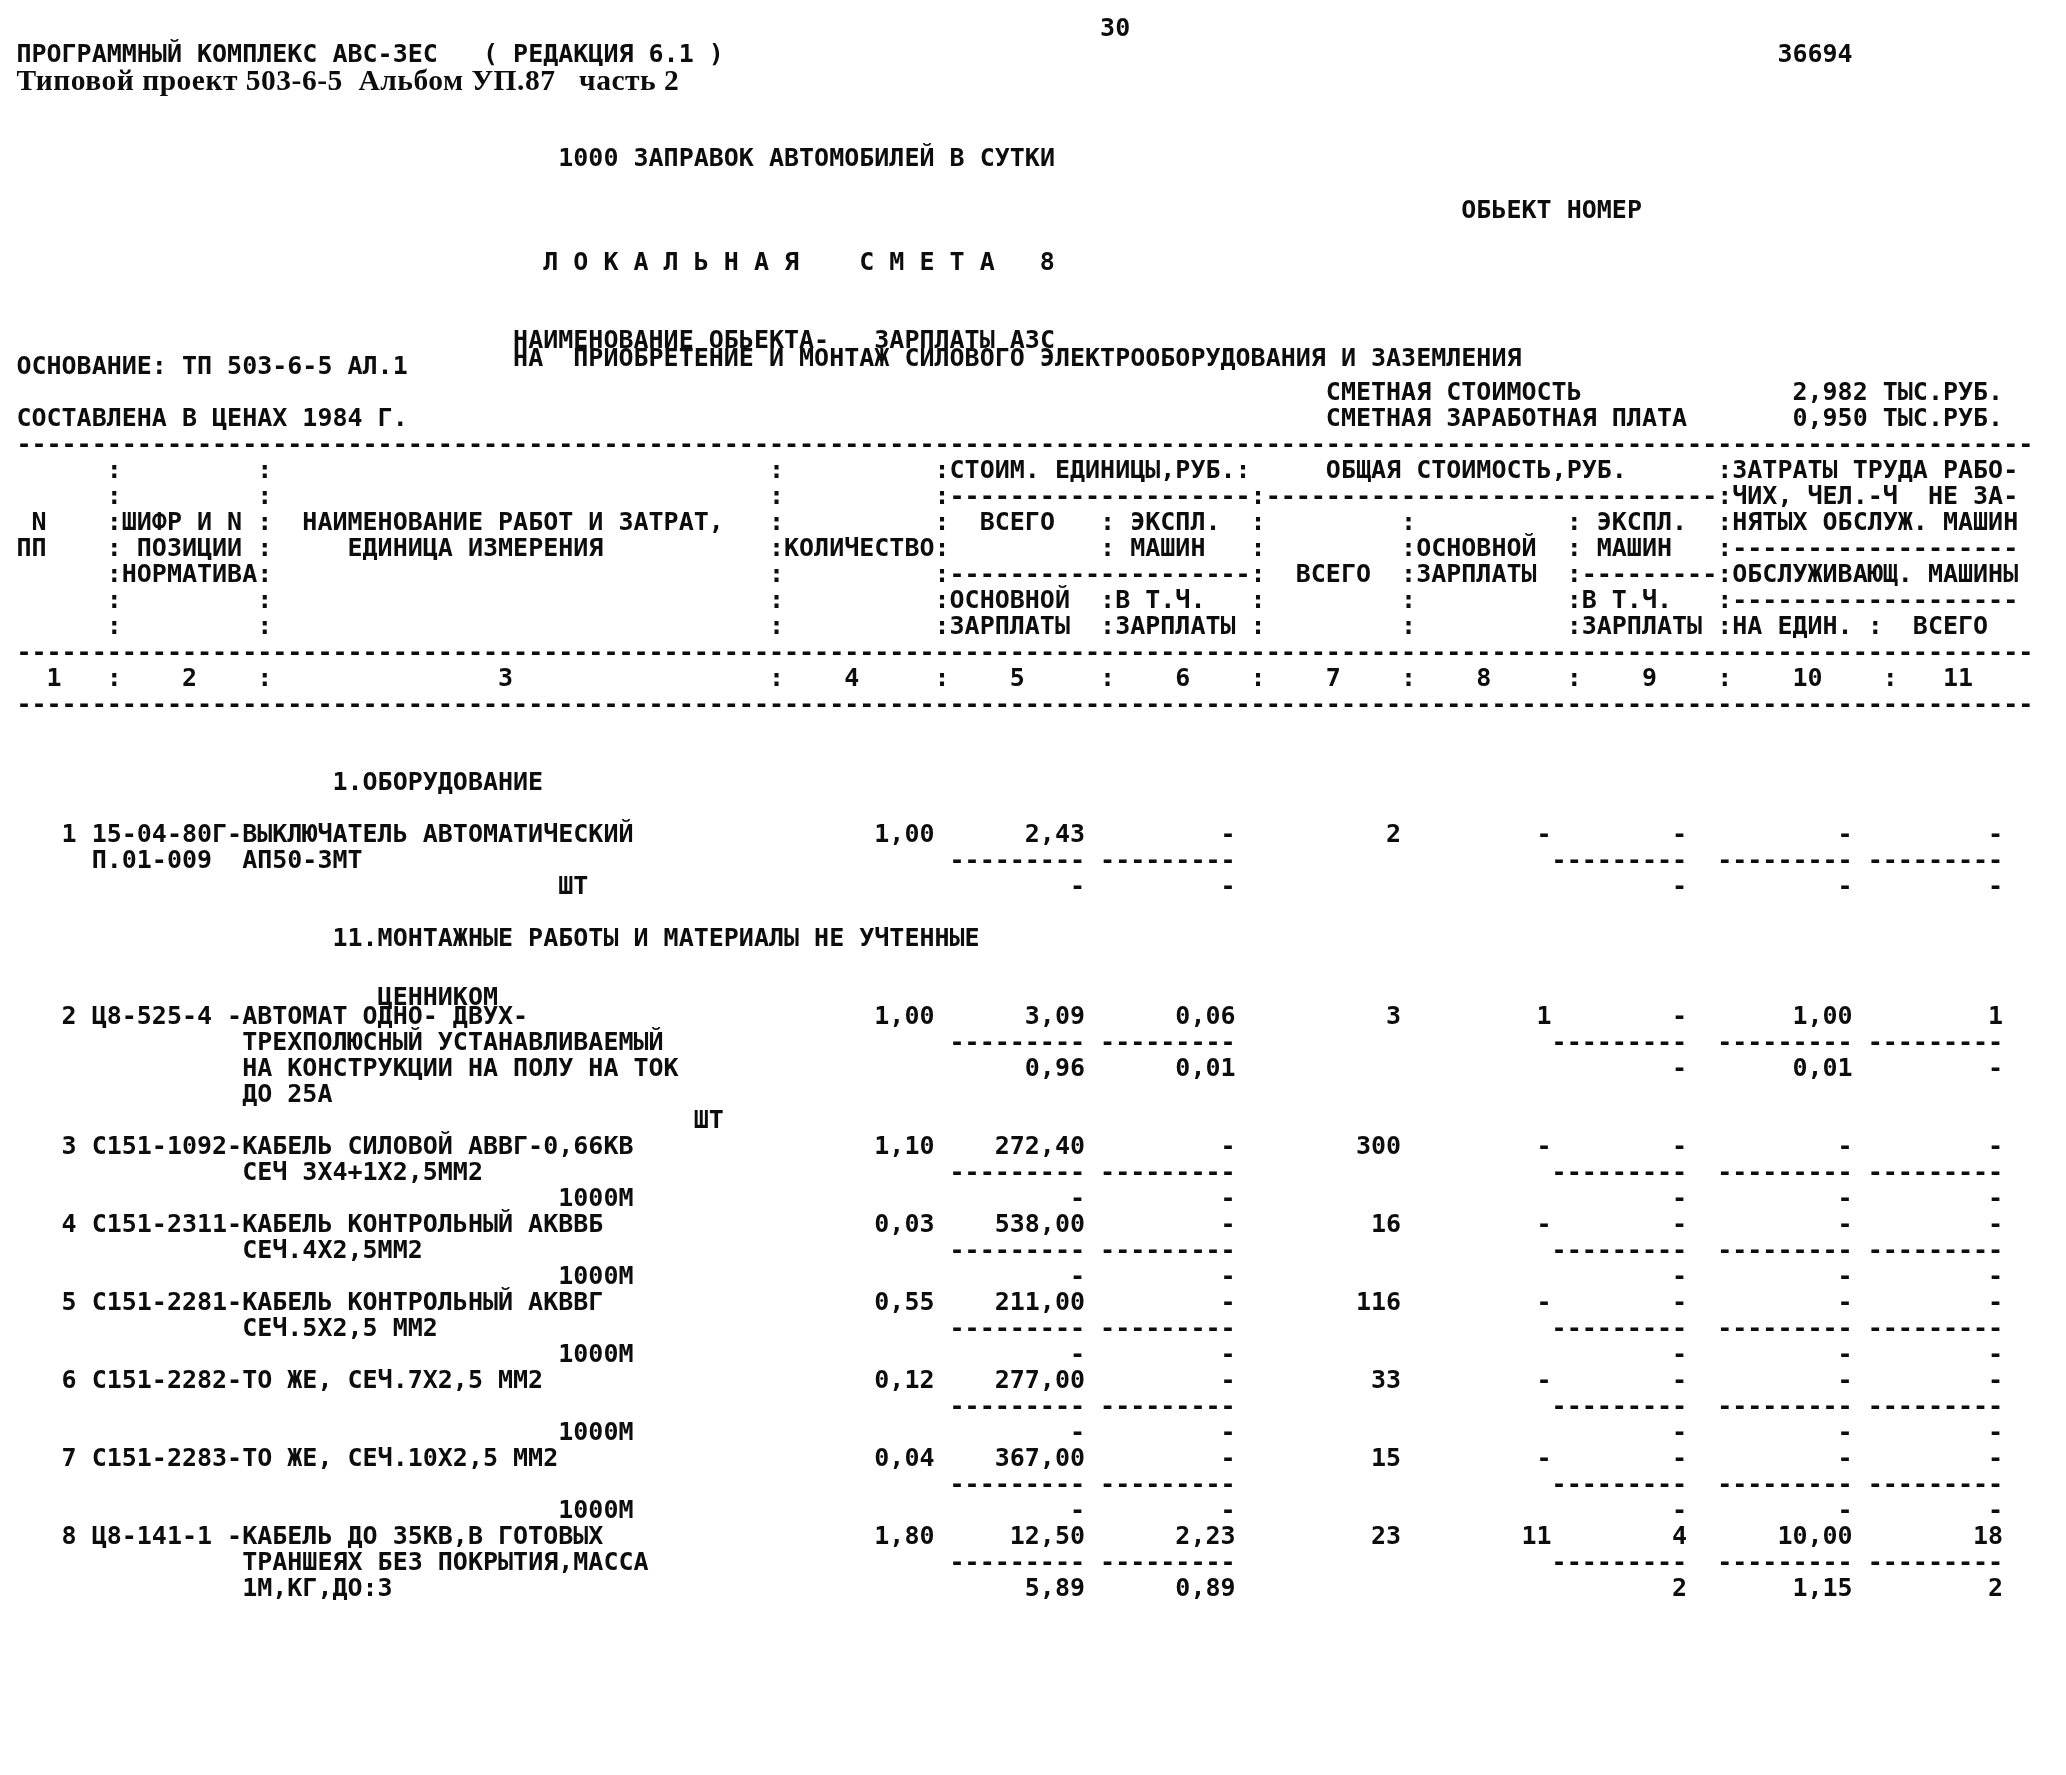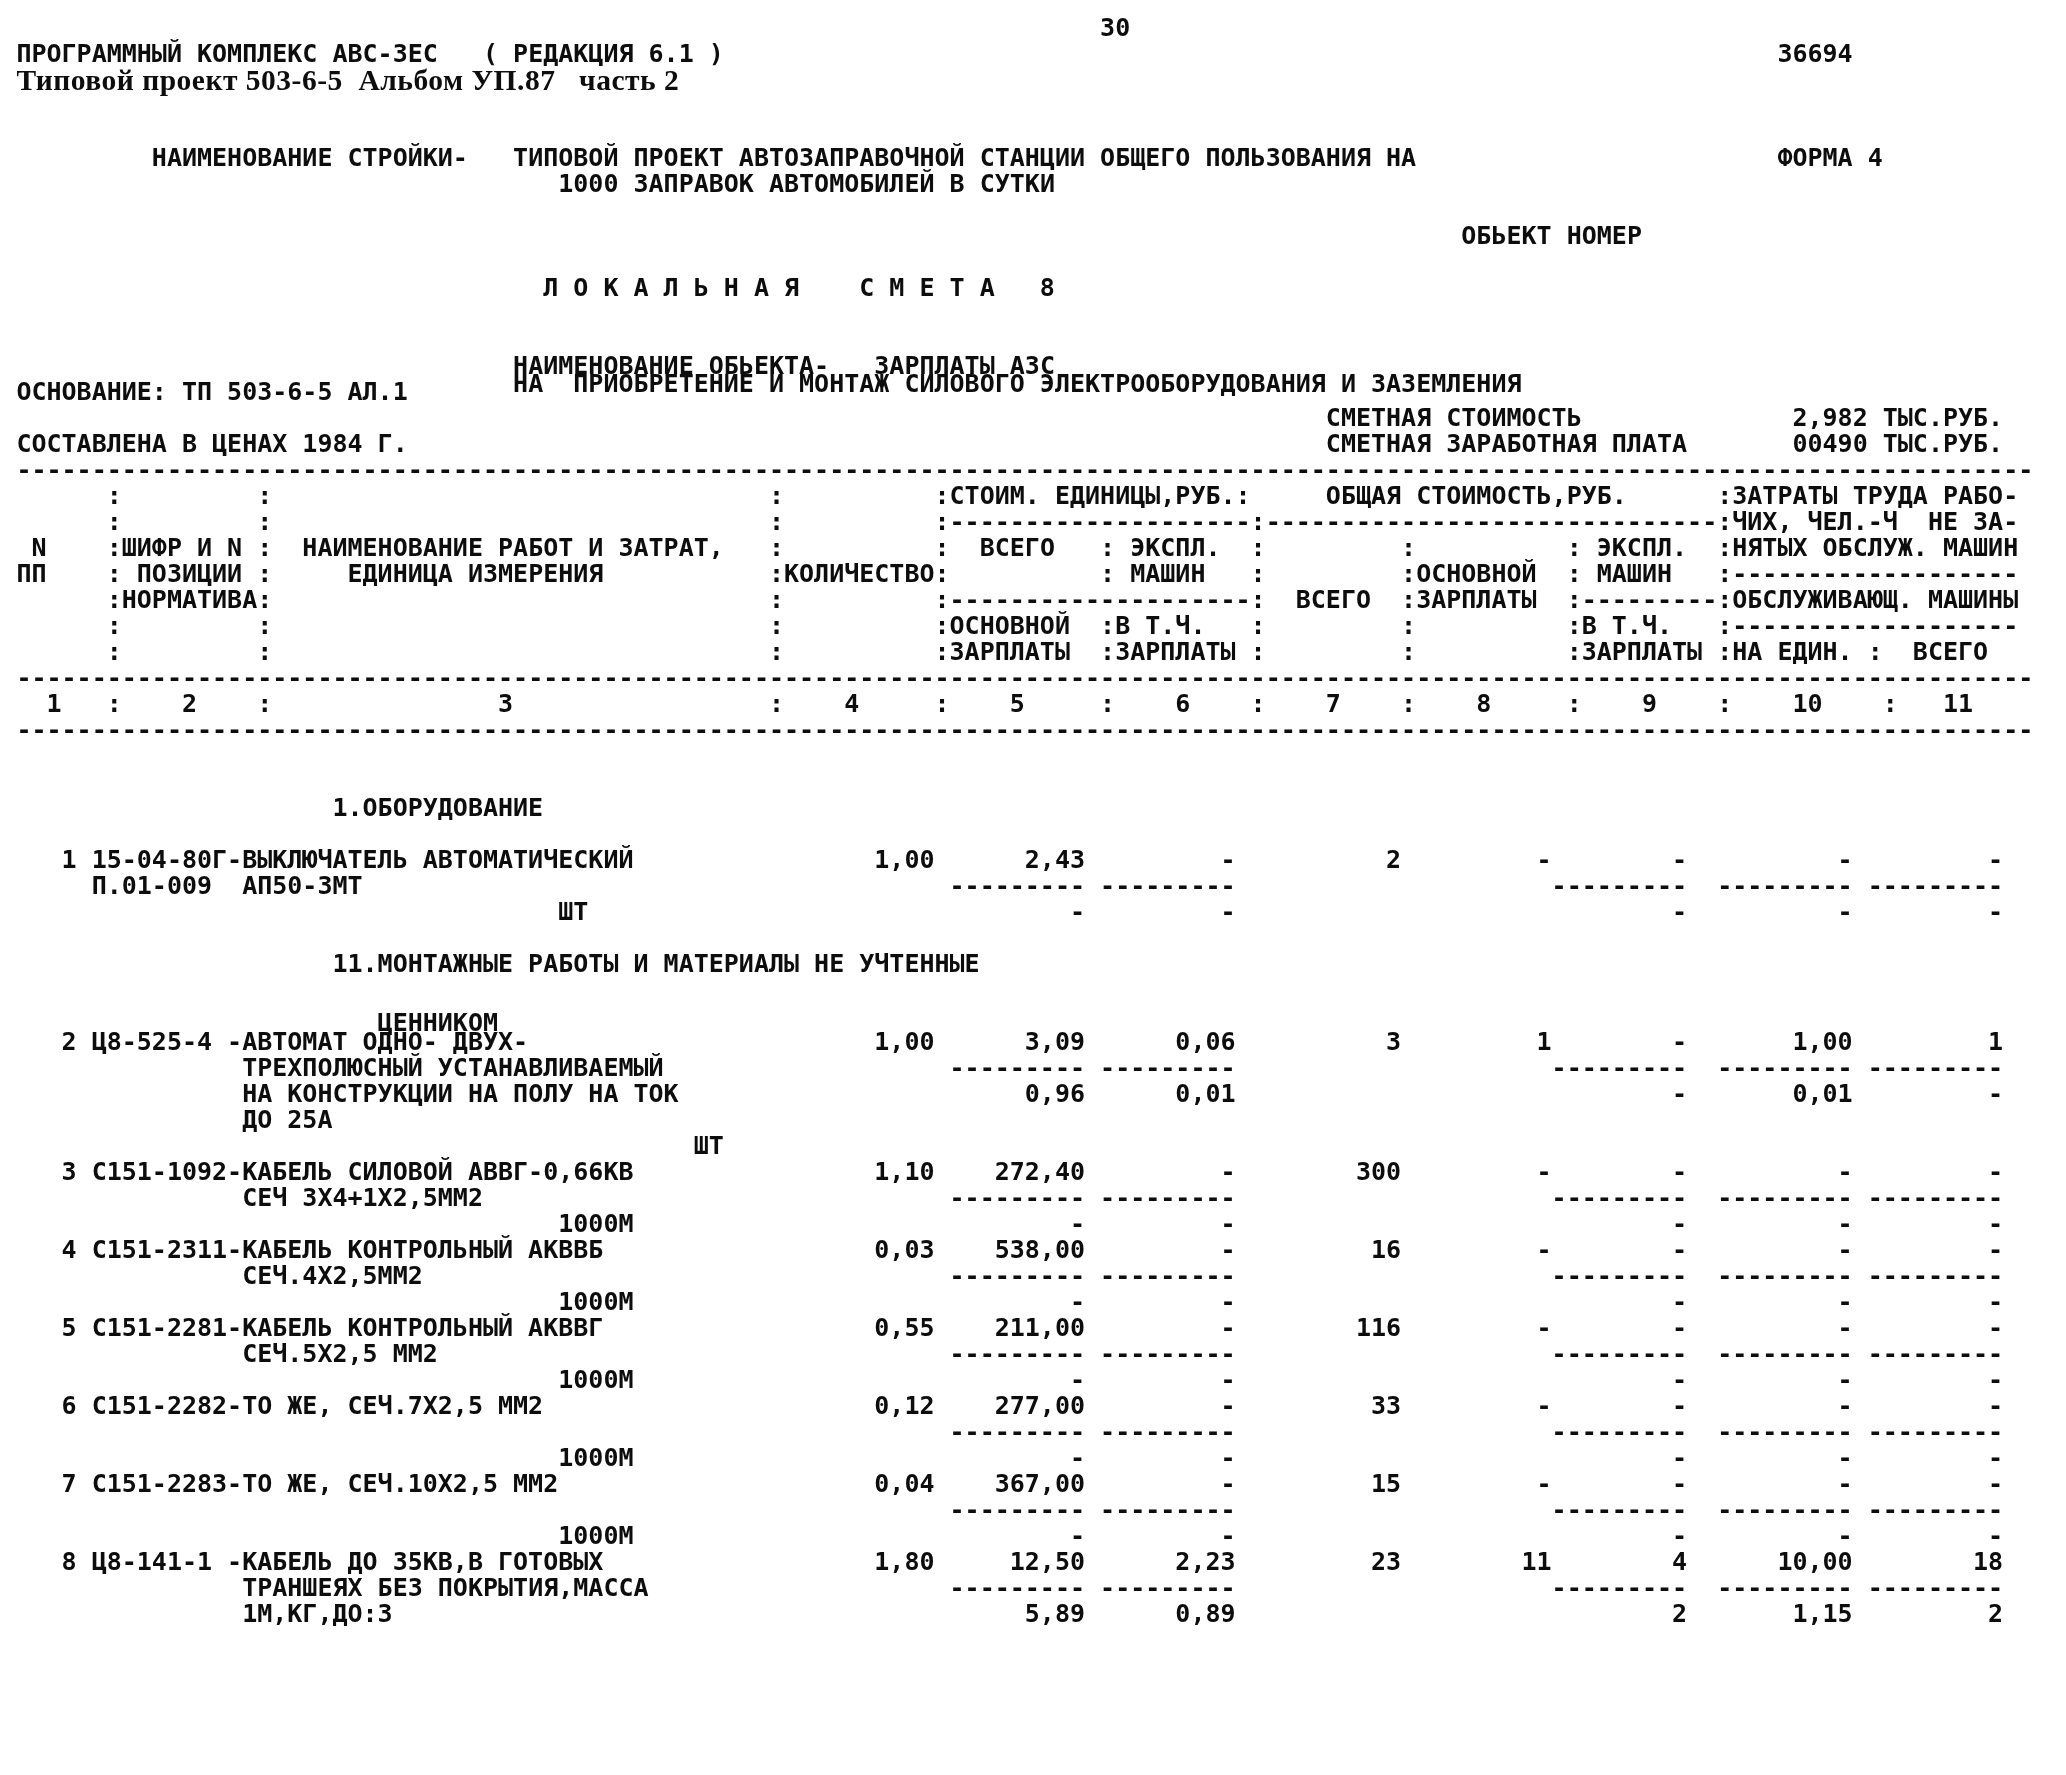--- a/index.html
+++ b/index.html
@@ -13,32 +13,31 @@
 </style>
 </head>
 <body>
 
 <div id="doc">
     <div class="ln"><span class="sg" style="left: 72ch;">30</span></div>
     <div class="ln"><span class="sg" style="left: 0ch;">ПРОГРАММНЫЙ КОМПЛЕКС АВС-ЗЕС   ( РЕДАКЦИЯ 6.1 )</span><span class="sg" style="left: 117ch;">36694</span></div>
     <div class="ln"><span class="sg stamp" style="left: 0ch;">Типовой проект 503-6-5  Альбом УП.87   часть 2</span></div>
     <div class="ln"></div>
     <div class="ln"></div>
-    <div class="ln"><span class="sg" style="left: 9ch;">НАИМЕНОВАНИЕ СТРОЙКИ-</span><span class="sg" style="left: 33ch;">ТИПОВОЙ ПРОЕКТ АВТОЗАПРАВОЧНОЙ СТАНЦИИ ОБЩЕГО ПОЛЬЗОВАНИЯ НА</span><span class="sg" style="left: 117ch;">ФОРМА 4</span></div>
     <div class="ln"><span class="sg" style="left: 36ch;">1000 ЗАПРАВОК АВТОМОБИЛЕЙ В СУТКИ</span></div>
     <div class="ln"></div>
     <div class="ln"><span class="sg" style="left: 96ch;">ОБЬЕКТ НОМЕР</span></div>
     <div class="ln"></div>
     <div class="ln"><span class="sg" style="left: 35ch;">Л О К А Л Ь Н А Я    С М Е Т А   8</span></div>
     <div class="ln"></div>
     <div class="ln"><span class="sg" style="left: 33ch; margin-top: 44px;">НА  ПРИОБРЕТЕНИЕ И МОНТАЖ СИЛОВОГО ЭЛЕКТРООБОРУДОВАНИЯ И ЗАЗЕМЛЕНИЯ</span></div>
     <div class="ln"><span class="sg" style="left: 33ch;">НАИМЕНОВАНИЕ ОБЬЕКТА-</span><span class="sg" style="left: 57ch;">ЗАРПЛАТЫ АЗС</span></div>
     <div class="ln"><span class="sg" style="left: 0ch;">ОСНОВАНИЕ: ТП 503-6-5 АЛ.1</span></div>
     <div class="ln"><span class="sg" style="left: 87ch;">СМЕТНАЯ СТОИМОСТЬ</span><span class="sg" style="left: 118ch;">2,982 ТЫС.РУБ.</span></div>
-    <div class="ln"><span class="sg" style="left: 0ch;">СОСТАВЛЕНА В ЦЕНАХ 1984 Г.</span><span class="sg" style="left: 87ch;">СМЕТНАЯ ЗАРАБОТНАЯ ПЛАТА</span><span class="sg" style="left: 118ch;">00490 ТЫС.РУБ.</span></div>
+    <div class="ln"><span class="sg" style="left: 0ch;">СОСТАВЛЕНА В ЦЕНАХ 1984 Г.</span><span class="sg" style="left: 87ch;">СМЕТНАЯ ЗАРАБОТНАЯ ПЛАТА</span><span class="sg" style="left: 118ch;">0,950 ТЫС.РУБ.</span></div>
     <div class="ln"><span class="sg" style="left: 0ch;">--------------------------------------------------------------------------------------------------------------------------------------</span></div>
     <div class="ln"><span class="sg" style="left: 6ch;">:</span><span class="sg" style="left: 16ch;">:</span><span class="sg" style="left: 50ch;">:</span><span class="sg" style="left: 61ch;">:</span><span class="sg" style="left: 62ch;">СТОИМ. ЕДИНИЦЫ,РУБ.</span><span class="sg" style="left: 81ch;">:</span><span class="sg" style="left: 87ch;">ОБЩАЯ СТОИМОСТЬ,РУБ.</span><span class="sg" style="left: 113ch;">:</span><span class="sg" style="left: 114ch;">ЗАТРАТЫ ТРУДА РАБО-</span></div>
     <div class="ln"><span class="sg" style="left: 6ch;">:</span><span class="sg" style="left: 16ch;">:</span><span class="sg" style="left: 50ch;">:</span><span class="sg" style="left: 61ch;">:</span><span class="sg" style="left: 62ch;">--------------------</span><span class="sg" style="left: 82ch;">:</span><span class="sg" style="left: 83ch;">------------------------------</span><span class="sg" style="left: 113ch;">:</span><span class="sg" style="left: 114ch;">ЧИХ, ЧЕЛ.-Ч  НЕ ЗА-</span></div>
     <div class="ln"><span class="sg" style="left: 6ch;">:</span><span class="sg" style="left: 16ch;">:</span><span class="sg" style="left: 50ch;">:</span><span class="sg" style="left: 61ch;">:</span><span class="sg" style="left: 72ch;">:</span><span class="sg" style="left: 82ch;">:</span><span class="sg" style="left: 92ch;">:</span><span class="sg" style="left: 103ch;">:</span><span class="sg" style="left: 113ch;">:</span><span class="sg" style="left: 1ch;">N</span><span class="sg" style="left: 7ch;">ШИФР И N</span><span class="sg" style="left: 19ch;">НАИМЕНОВАНИЕ РАБОТ И ЗАТРАТ,</span><span class="sg" style="left: 64ch;">ВСЕГО</span><span class="sg" style="left: 74ch;">ЭКСПЛ.</span><span class="sg" style="left: 105ch;">ЭКСПЛ.</span><span class="sg" style="left: 114ch;">НЯТЫХ ОБСЛУЖ. МАШИН</span></div>
     <div class="ln"><span class="sg" style="left: 6ch;">:</span><span class="sg" style="left: 16ch;">:</span><span class="sg" style="left: 50ch;">:</span><span class="sg" style="left: 61ch;">:</span><span class="sg" style="left: 72ch;">:</span><span class="sg" style="left: 82ch;">:</span><span class="sg" style="left: 92ch;">:</span><span class="sg" style="left: 103ch;">:</span><span class="sg" style="left: 113ch;">:</span><span class="sg" style="left: 0ch;">ПП</span><span class="sg" style="left: 8ch;">ПОЗИЦИИ</span><span class="sg" style="left: 22ch;">ЕДИНИЦА ИЗМЕРЕНИЯ</span><span class="sg" style="left: 51ch;">КОЛИЧЕСТВО</span><span class="sg" style="left: 74ch;">МАШИН</span><span class="sg" style="left: 93ch;">ОСНОВНОЙ</span><span class="sg" style="left: 105ch;">МАШИН</span><span class="sg" style="left: 114ch;">-------------------</span></div>
     <div class="ln"><span class="sg" style="left: 6ch;">:</span><span class="sg" style="left: 16ch;">:</span><span class="sg" style="left: 50ch;">:</span><span class="sg" style="left: 61ch;">:</span><span class="sg" style="left: 82ch;">:</span><span class="sg" style="left: 92ch;">:</span><span class="sg" style="left: 103ch;">:</span><span class="sg" style="left: 113ch;">:</span><span class="sg" style="left: 7ch;">НОРМАТИВА</span><span class="sg" style="left: 62ch;">--------------------</span><span class="sg" style="left: 85ch;">ВСЕГО</span><span class="sg" style="left: 93ch;">ЗАРПЛАТЫ</span><span class="sg" style="left: 104ch;">---------</span><span class="sg" style="left: 114ch;">ОБСЛУЖИВАЮЩ. МАШИНЫ</span></div>
     <div class="ln"><span class="sg" style="left: 6ch;">:</span><span class="sg" style="left: 16ch;">:</span><span class="sg" style="left: 50ch;">:</span><span class="sg" style="left: 61ch;">:</span><span class="sg" style="left: 72ch;">:</span><span class="sg" style="left: 82ch;">:</span><span class="sg" style="left: 92ch;">:</span><span class="sg" style="left: 103ch;">:</span><span class="sg" style="left: 113ch;">:</span><span class="sg" style="left: 62ch;">ОСНОВНОЙ</span><span class="sg" style="left: 73ch;">В Т.Ч.</span><span class="sg" style="left: 104ch;">В Т.Ч.</span><span class="sg" style="left: 114ch;">-------------------</span></div>
     <div class="ln"><span class="sg" style="left: 6ch;">:</span><span class="sg" style="left: 16ch;">:</span><span class="sg" style="left: 50ch;">:</span><span class="sg" style="left: 61ch;">:</span><span class="sg" style="left: 72ch;">:</span><span class="sg" style="left: 82ch;">:</span><span class="sg" style="left: 92ch;">:</span><span class="sg" style="left: 103ch;">:</span><span class="sg" style="left: 113ch;">:</span><span class="sg" style="left: 123ch;">:</span><span class="sg" style="left: 62ch;">ЗАРПЛАТЫ</span><span class="sg" style="left: 73ch;">ЗАРПЛАТЫ</span><span class="sg" style="left: 104ch;">ЗАРПЛАТЫ</span><span class="sg" style="left: 114ch;">НА ЕДИН.</span><span class="sg" style="left: 126ch;">ВСЕГО</span></div>
     <div class="ln"><span class="sg" style="left: 0ch;">--------------------------------------------------------------------------------------------------------------------------------------</span></div>
     <div class="ln"><span class="sg" style="left: 6ch;">:</span><span class="sg" style="left: 16ch;">:</span><span class="sg" style="left: 50ch;">:</span><span class="sg" style="left: 61ch;">:</span><span class="sg" style="left: 72ch;">:</span><span class="sg" style="left: 82ch;">:</span><span class="sg" style="left: 92ch;">:</span><span class="sg" style="left: 103ch;">:</span><span class="sg" style="left: 113ch;">:</span><span class="sg" style="left: 124ch;">:</span><span class="sg" style="left: 2ch;">1</span><span class="sg" style="left: 11ch;">2</span><span class="sg" style="left: 32ch;">3</span><span class="sg" style="left: 55ch;">4</span><span class="sg" style="left: 66ch;">5</span><span class="sg" style="left: 77ch;">6</span><span class="sg" style="left: 87ch;">7</span><span class="sg" style="left: 97ch;">8</span><span class="sg" style="left: 108ch;">9</span><span class="sg" style="left: 118ch;">10</span><span class="sg" style="left: 128ch;">11</span></div>

